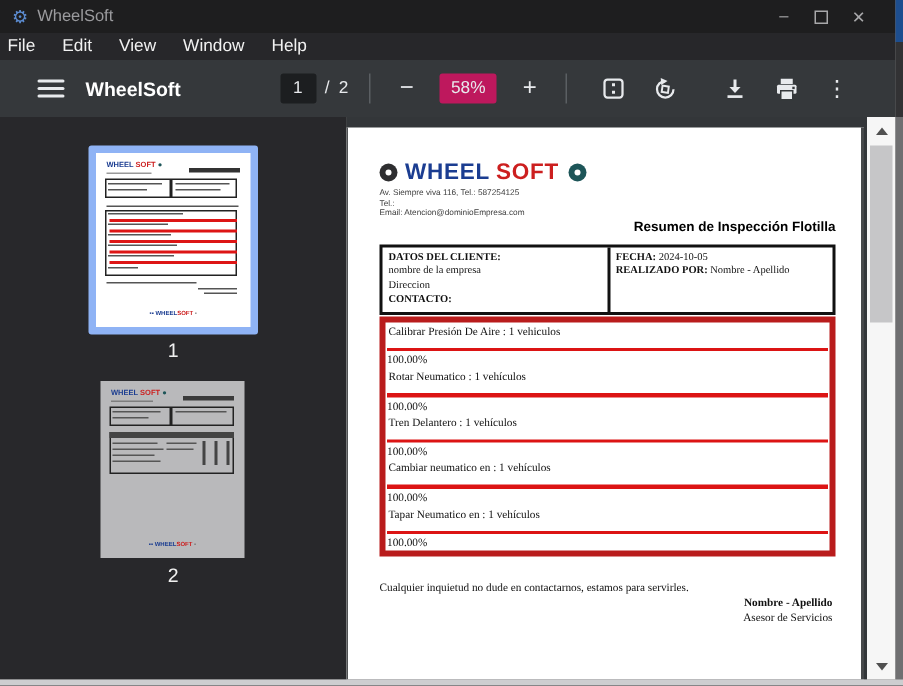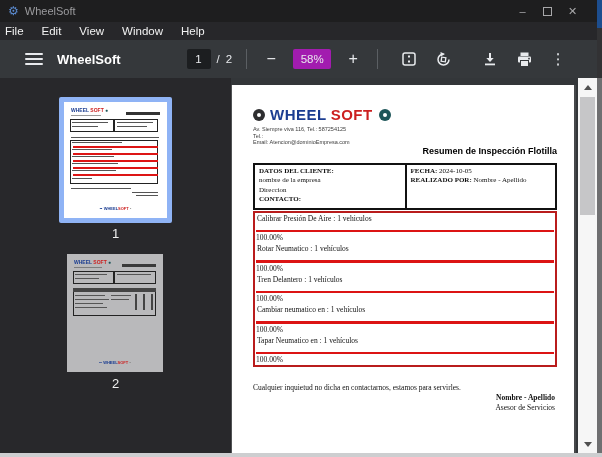--- a/index.html
+++ b/index.html
@@ -29,21 +29,21 @@
   .hamburger { width:18px; height:12px; margin:0 0 0 25px; display:flex; flex-direction:column;
                justify-content:space-between; }
   .hamburger span { display:block; height:2px; background:#e8eaed; border-radius:1px; }
   .tb-title { font-size:13px; font-weight:bold; margin-left:14px; color:#fff; }
   .page-group { display:flex; align-items:center; margin-left:66px; font-size:11.5px; }
   .page-box { background:#1c1e20; min-width:24px; height:20px; padding:0 6px; display:flex;
               align-items:center; justify-content:center; border-radius:2px; }
   .page-sep { margin:0 6px; }
   .tb-divider { width:1px; height:20px; background:#5b5f63; margin:0 14px; }
   .zoom-btn { font-size:16px; width:20px; text-align:center; color:#e8eaed; }
-  .zoom-box { background:#a21caf; min-width:38px; height:20px; margin:0 12px; padding:0 6px;
+  .zoom-box { background:#be185d; min-width:38px; height:20px; margin:0 12px; padding:0 6px;
               display:flex; align-items:center; justify-content:center; border-radius:2px;
               font-size:11.5px; }
   .icon-btn { width:26px; height:26px; display:flex; align-items:center; justify-content:center;
               margin:0 4px; }
   .right-icons { position:absolute; right:22px; display:flex; align-items:center; }
   .kebab { font-size:15px; letter-spacing:0; color:#e8eaed; width:18px; text-align:center; }
 
   
   .content { position:absolute; left:0; top:78px; width:597px; height:375px; display:flex; }
   .sidebar { width:231px; height:100%; background:#28282b; position:relative; }
@@ -93,21 +93,21 @@
                  align-self:flex-end; color:#000; }
 
   .client-table { margin-top:7px; border:2px solid #111; display:flex; }
   .ct-left { width:50.5%; border-right:2px solid #111; padding:2px 4px 3px; }
   .ct-right { width:49.5%; padding:2px 4px 3px; }
   .ct-line { font-size:7px; line-height:9.6px; }
   .ct-b { font-weight:bold; }
 
   .intro { margin-top:6px; font-size:7.5px; line-height:8.8px; width:98%; }
 
-  .items-table { margin-top:1px; border:2px solid #b91c1c; }
+  .items-table { margin-top:1px; border:4px solid #b91c1c; }
   .item-label { font-size:7.5px; line-height:9px; padding:1px 2px 0; }
   .item-gap { height:7px; }
   .red-line { height:2.5px; background:#dc1414; margin:0 1px; }
   .item-pct { font-size:7.5px; line-height:9px; padding:1px 1px 1px; }
 
   .closing { margin-top:16px; font-size:7.5px; }
   .signature { margin-top:1px; text-align:right; padding-right:2px; }
   .sig-name { font-size:7.5px; font-weight:bold; line-height:10px; }
   .sig-title { font-size:7.5px; line-height:9px; }
 
@@ -328,21 +328,21 @@
             <div class="item-pct">100.00%</div>
           </div>
           <div>
             <div class="item-label">Tapar Neumatico en : 1 vehículos</div>
             <div class="item-gap"></div>
               <div class="red-line"></div>
             <div class="item-pct">100.00%</div>
           </div>
         </div>
 
-        <div class="closing">Cualquier inquietud no dicha en contactarnos, estamos para servirles.</div>
+        <div class="closing">Cualquier inquietud no dude en contactarnos, estamos para servirles.</div>
         <div class="signature">
           <div class="sig-name">Nombre - Apellido</div>
           <div class="sig-title">Asesor de Servicios</div>
         </div>
 
       </div>
     </div>
 
     <div class="scrollbar">
       <div class="sb-arrow sb-up">

